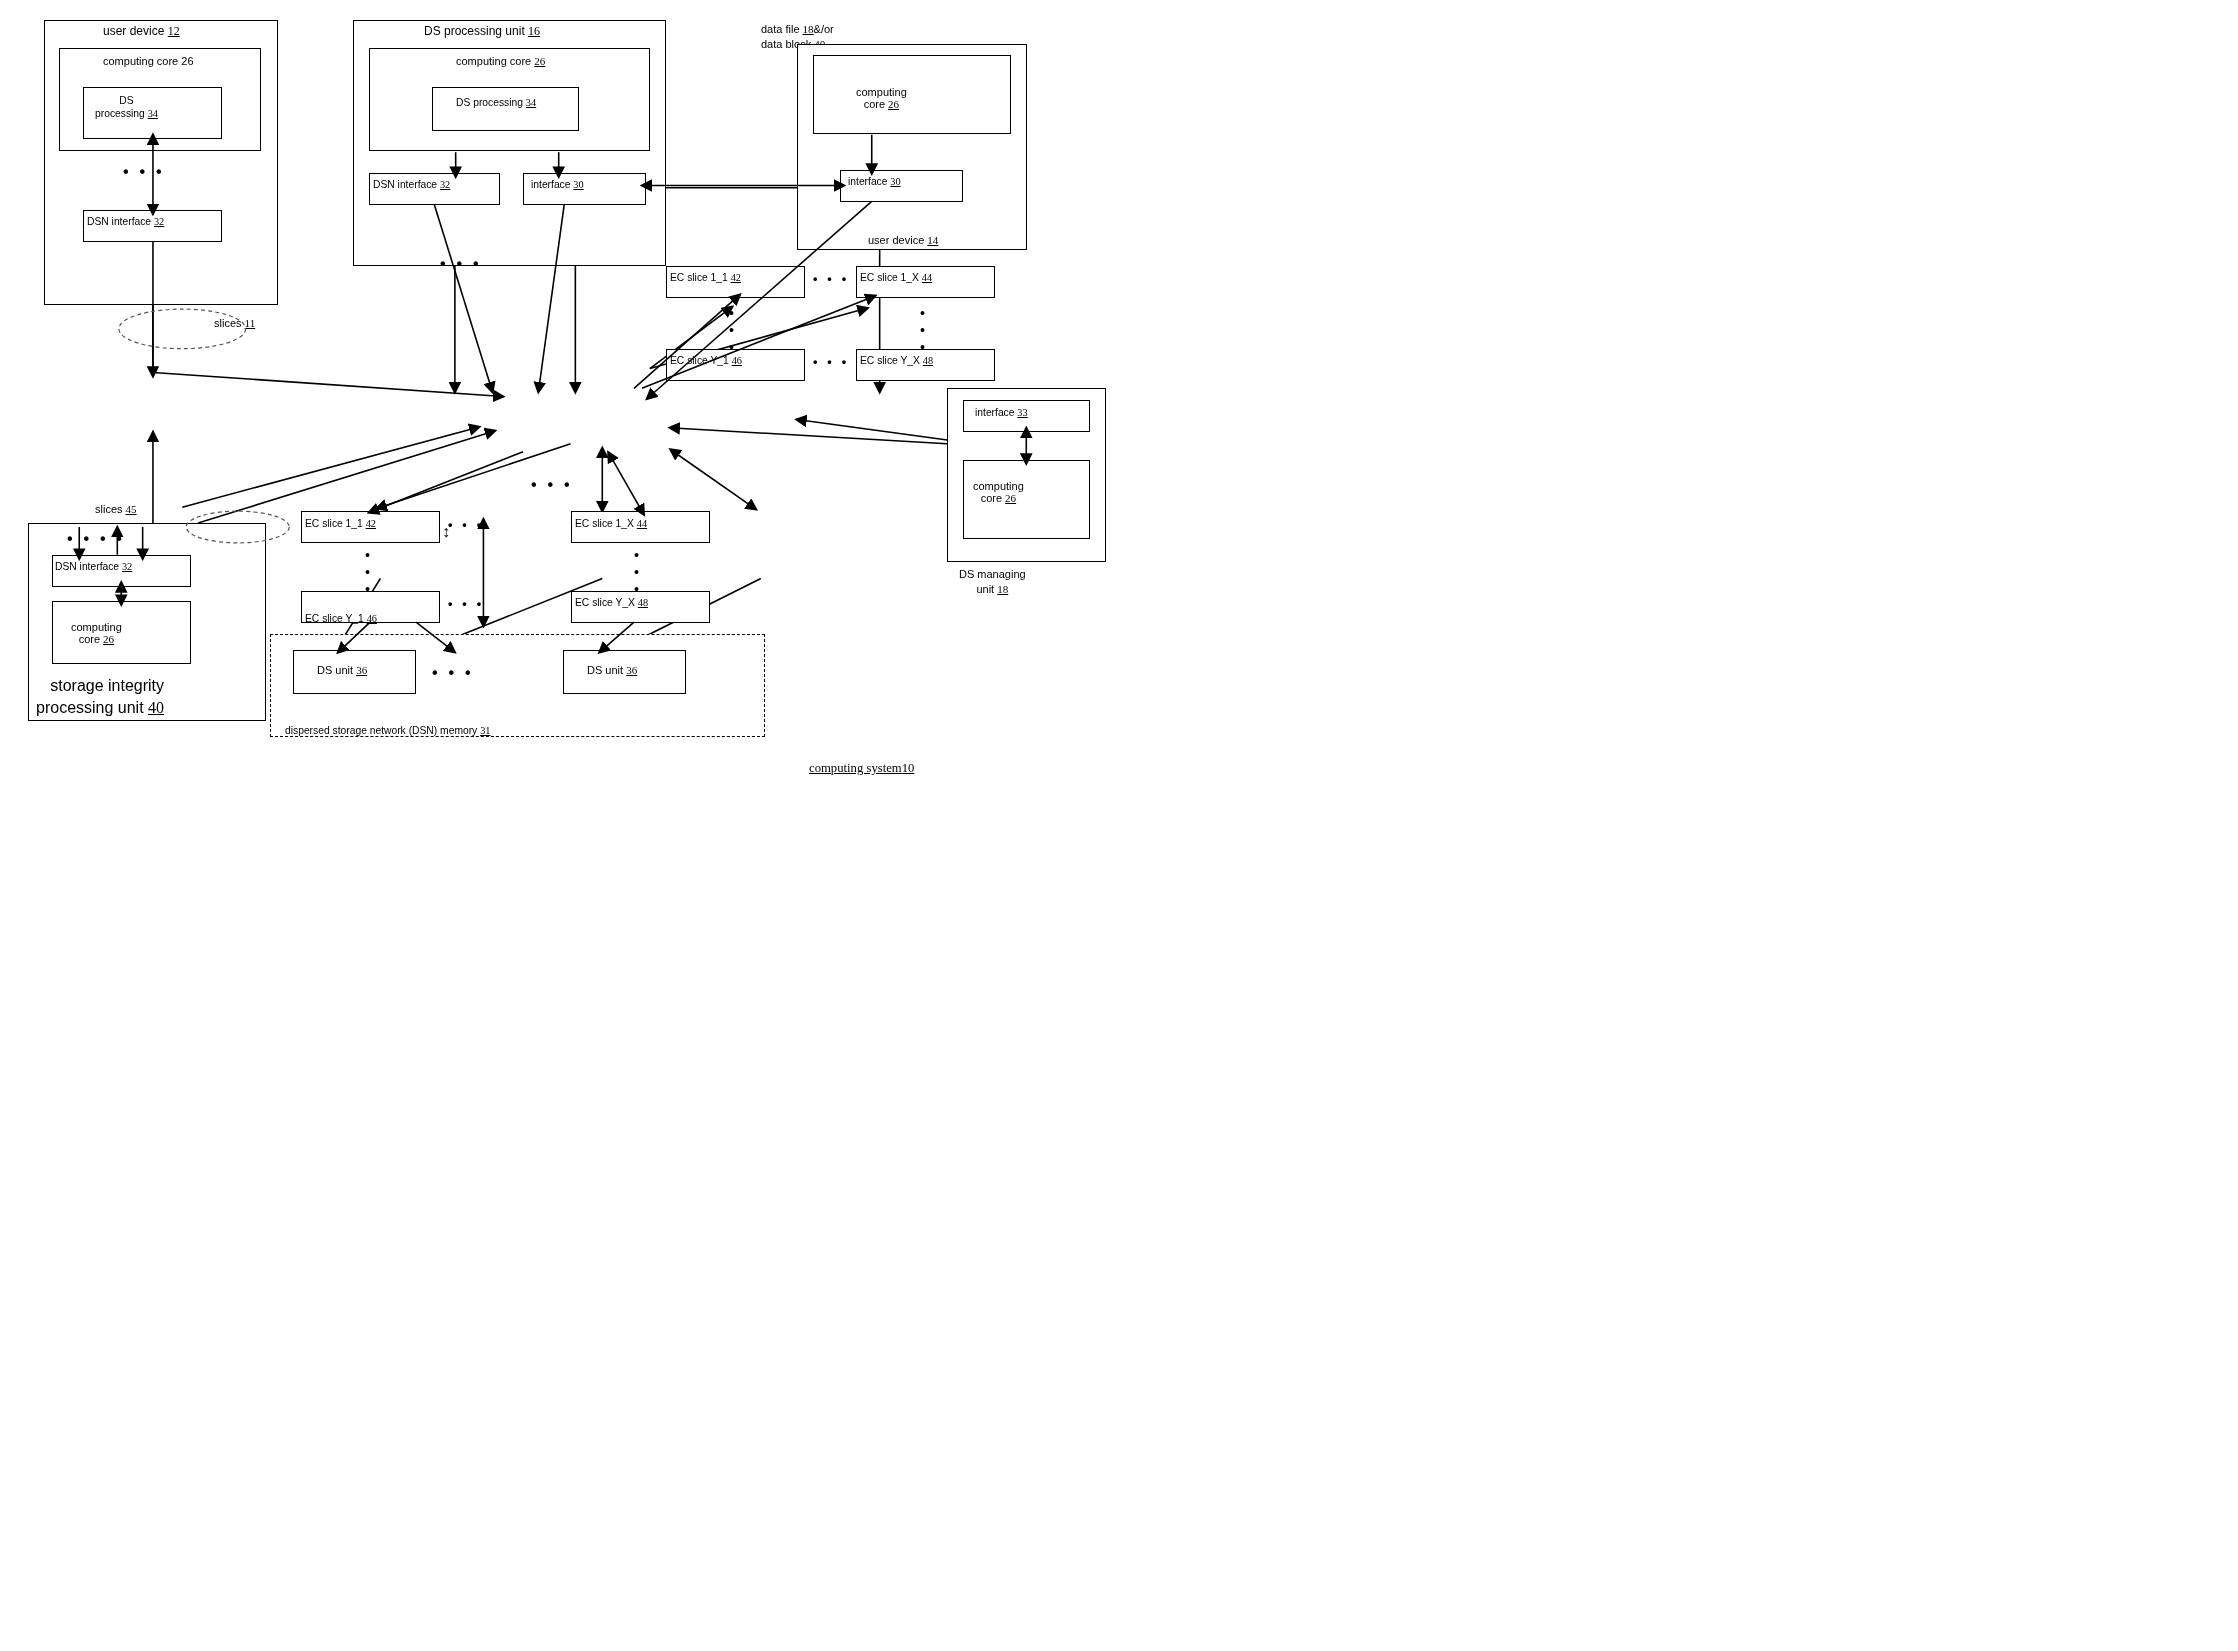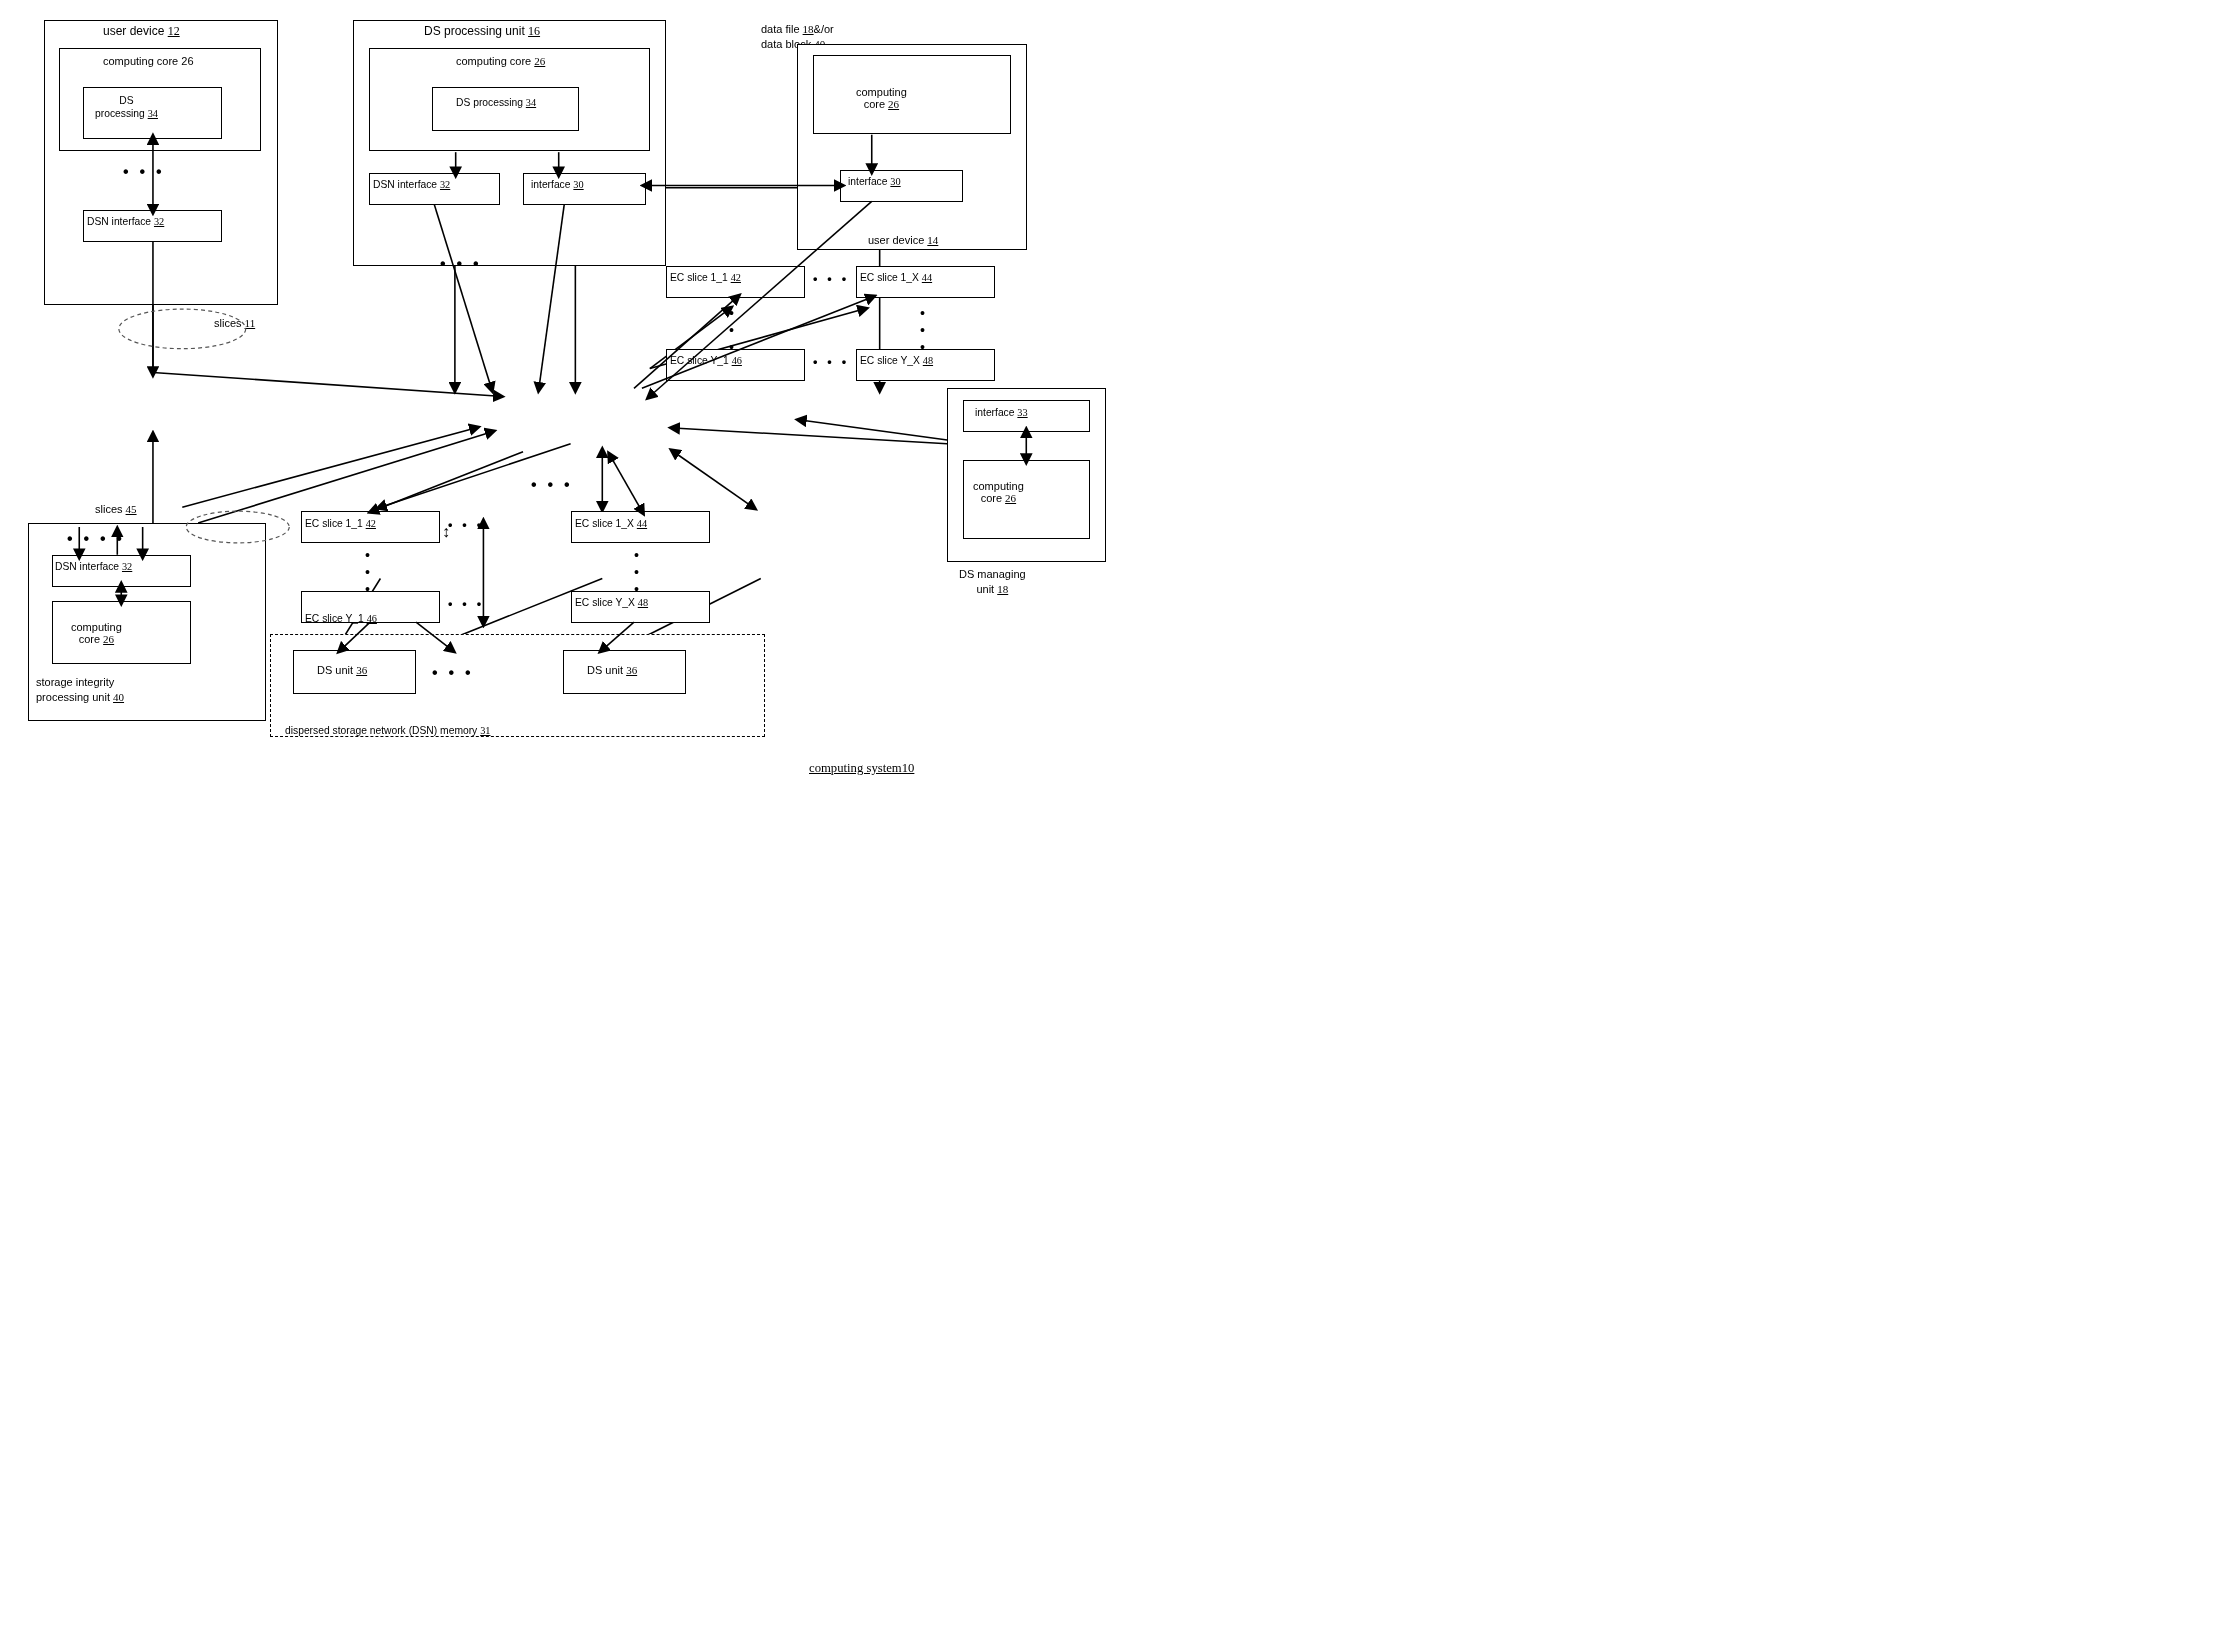--- a/index.html
+++ b/index.html
@@ -194,21 +194,21 @@
   <div class="box" style="left:28px;top:523px;width:238px;height:198px;"></div>
 
   <div class="label dots" style="left:67px;top:530px;">• • • •</div>
 
   <div class="box" style="left:52px;top:555px;width:139px;height:32px;"></div>
   <div class="label" style="left:55px;top:561px;font-size:10.3px;">DSN interface <u>32</u></div>
 
   <div class="box" style="left:52px;top:601px;width:139px;height:63px;"></div>
   <div class="label" style="left:71px;top:621px;font-size:11px;">computing<br>core <u>26</u></div>
 
-  <div class="label" style="left:36px;top:675px;font-size:11px;text-align:left;line-height:1.4;">storage integrity<br>processing unit <u>40</u></div>
+  <div class="label" style="left:36px;top:675px;font-size:16px;text-align:right;line-height:1.4;">storage integrity<br>processing unit <u>40</u></div>
 
   <div class="box" style="left:301px;top:511px;width:139px;height:32px;"></div>
   <div class="label" style="left:305px;top:518px;font-size:10.3px;">EC slice 1_1 <u>42</u></div>
 
   <div class="label dots" style="left:448px;top:518px;font-size:12.7px;">• • •</div>
 
   <div class="box" style="left:571px;top:511px;width:139px;height:32px;"></div>
   <div class="label" style="left:575px;top:518px;font-size:10.3px;">EC slice 1_X <u>44</u></div>
 
   <div class="label vdots" style="left:365px;top:547px;font-size:14.3px;">•<br>•<br>•</div>

